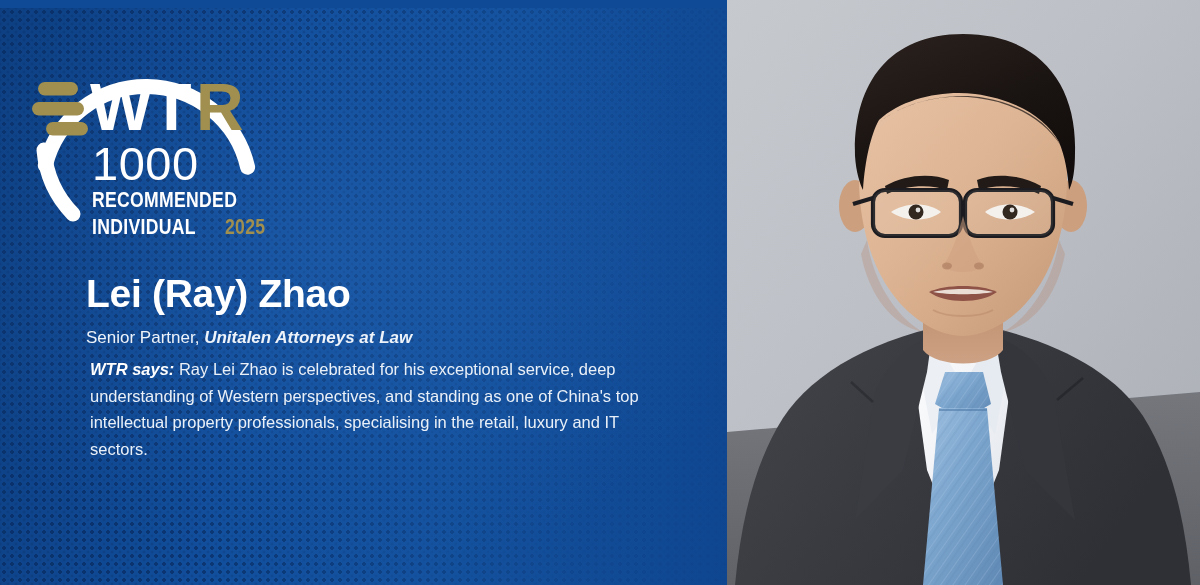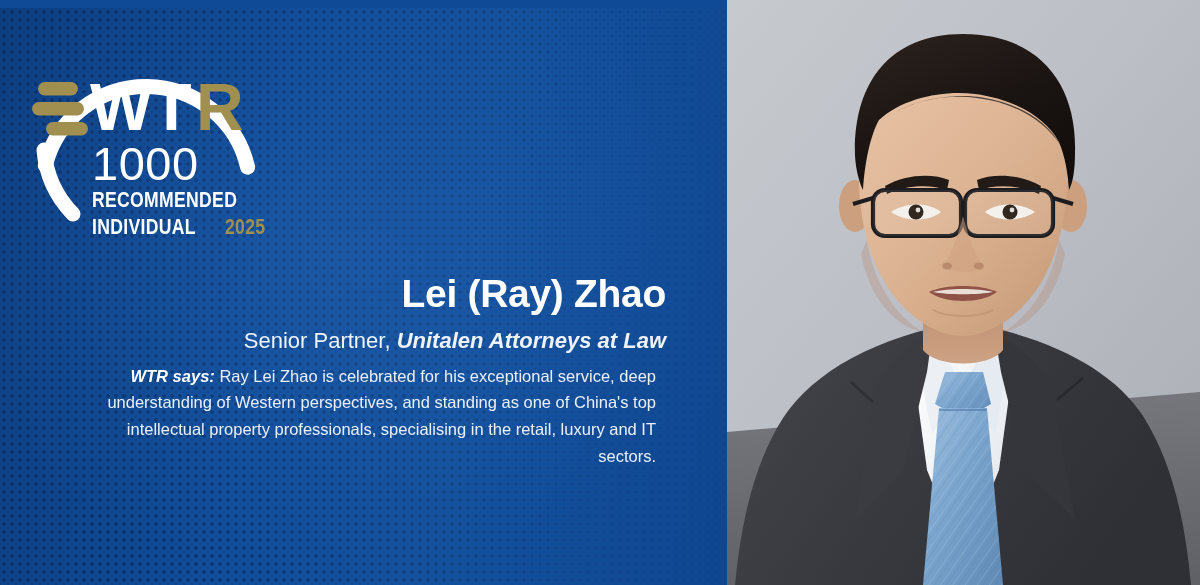--- a/index.html
+++ b/index.html
@@ -75,32 +75,31 @@
     overflow: visible;
   }
 
   
   .text-block {
     position: absolute;
     left: 86px;
     top: 266px;
     width: 580px;
     color: #ffffff;
-    text-align: right;
   }
   .person-name {
     font-size: 39px;
     font-weight: bold;
     letter-spacing: -0.3px;
     line-height: 1.05;
     margin: 0 0 12px 0;
     color: #ffffff;
   }
   .person-title {
-    font-size: 22px;
+    font-size: 17px;
     line-height: 1.3;
     margin: 0 0 7px 0;
     color: #eef3f9;
     font-weight: normal;
   }
   .person-title .firm {
     font-weight: bold;
     font-style: italic;
   }
   .quote {

